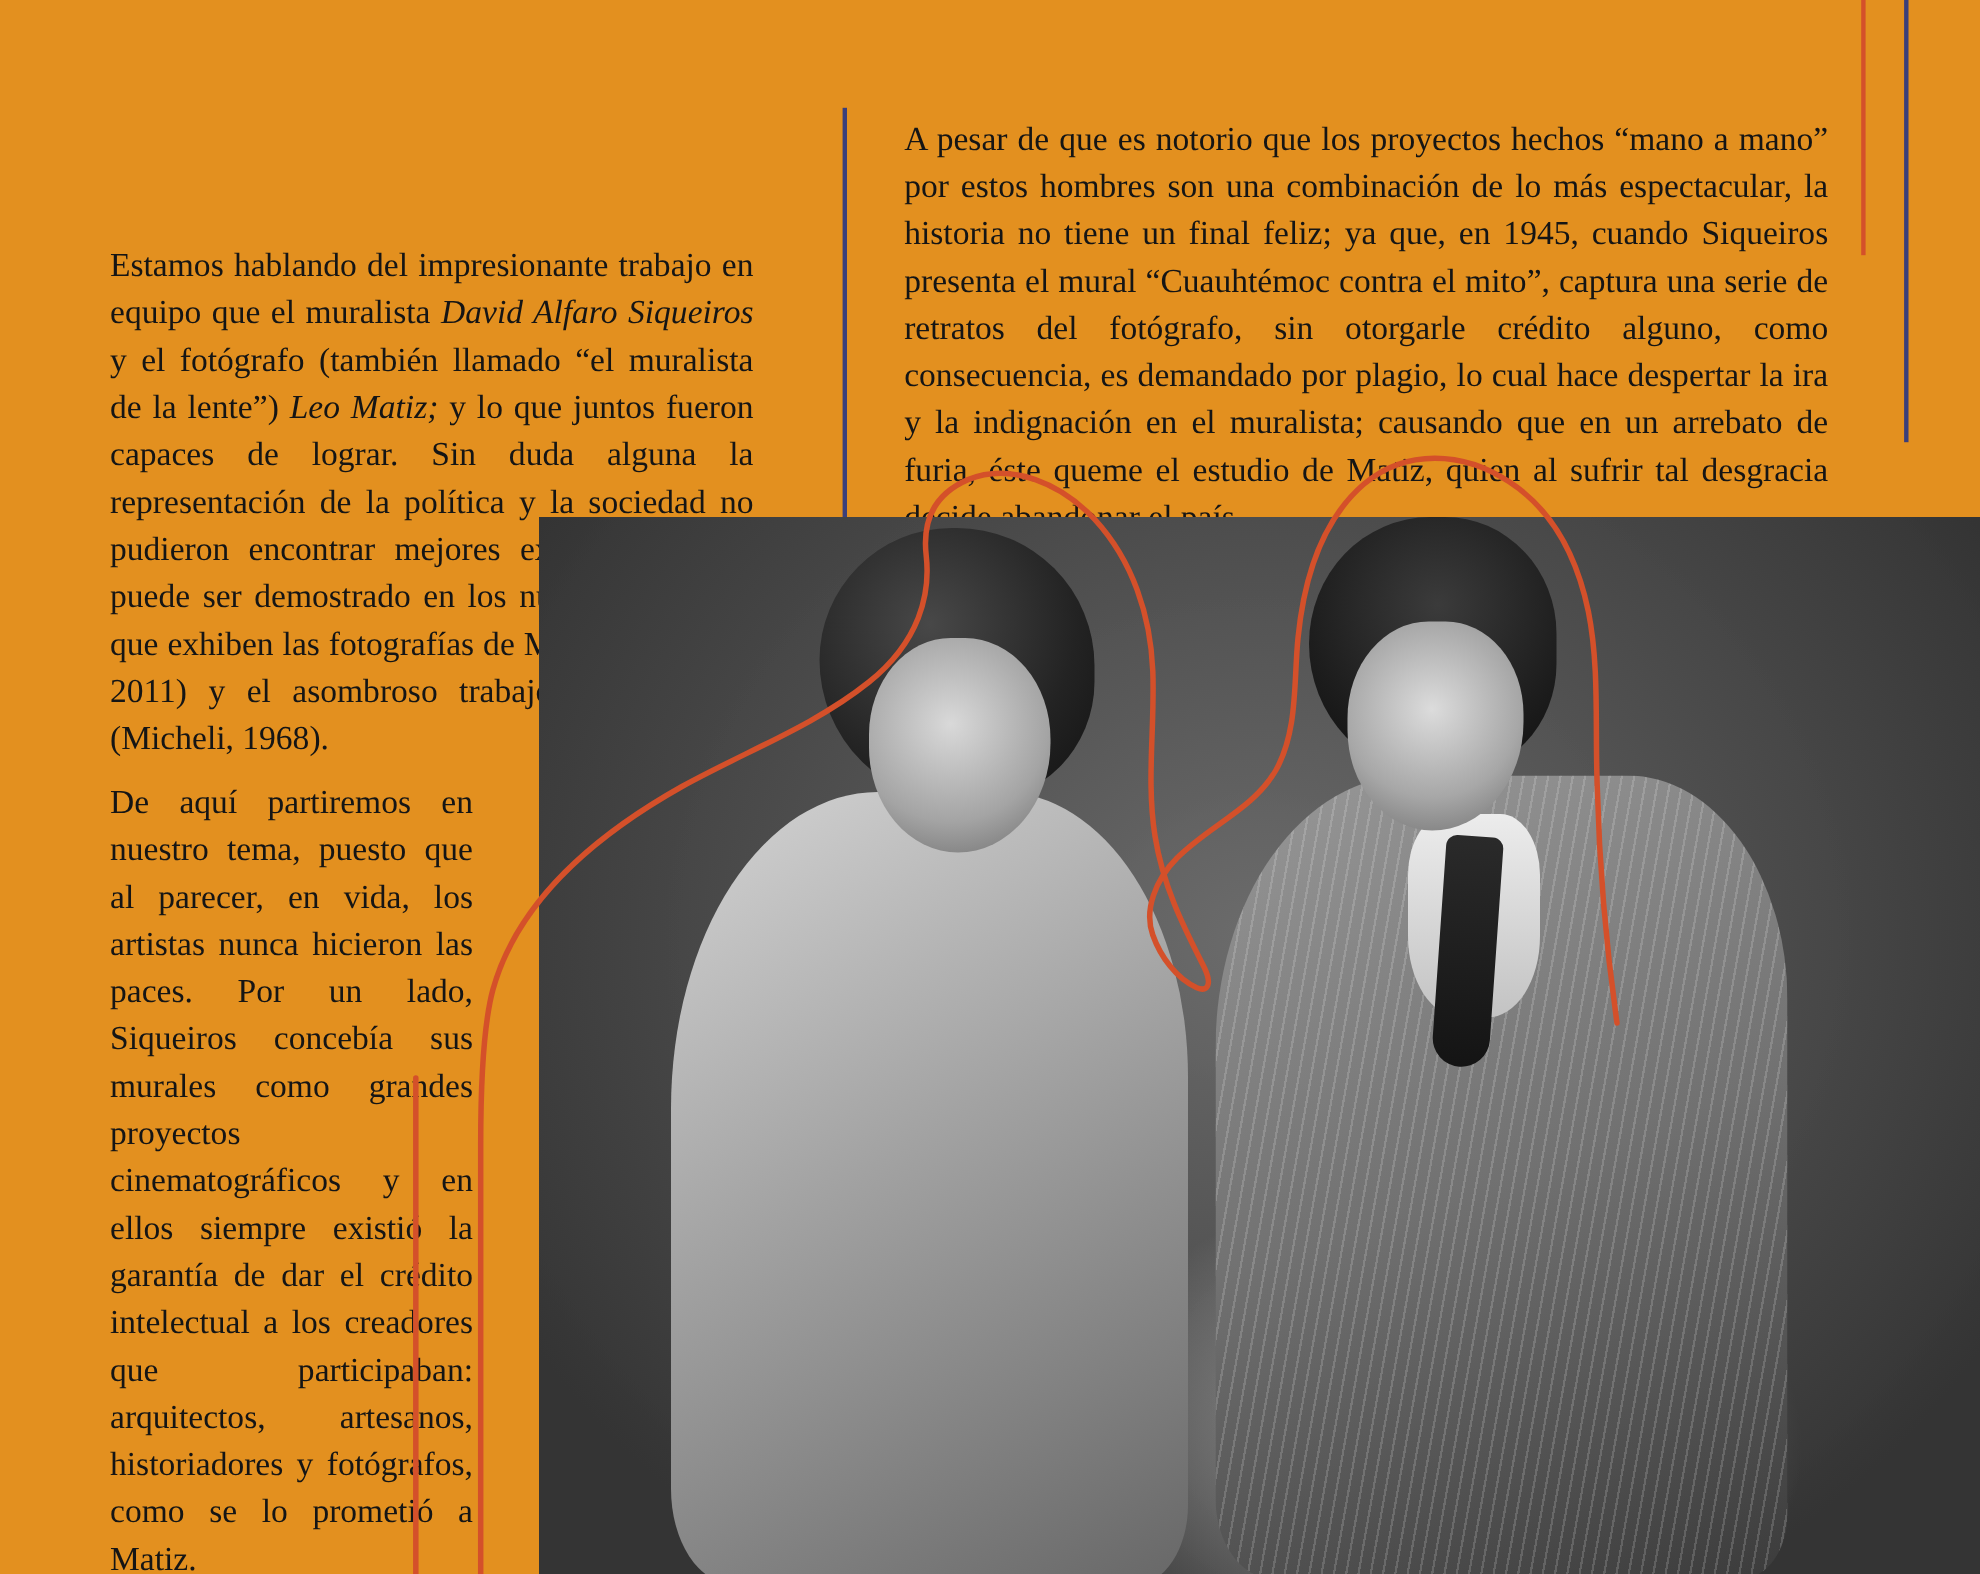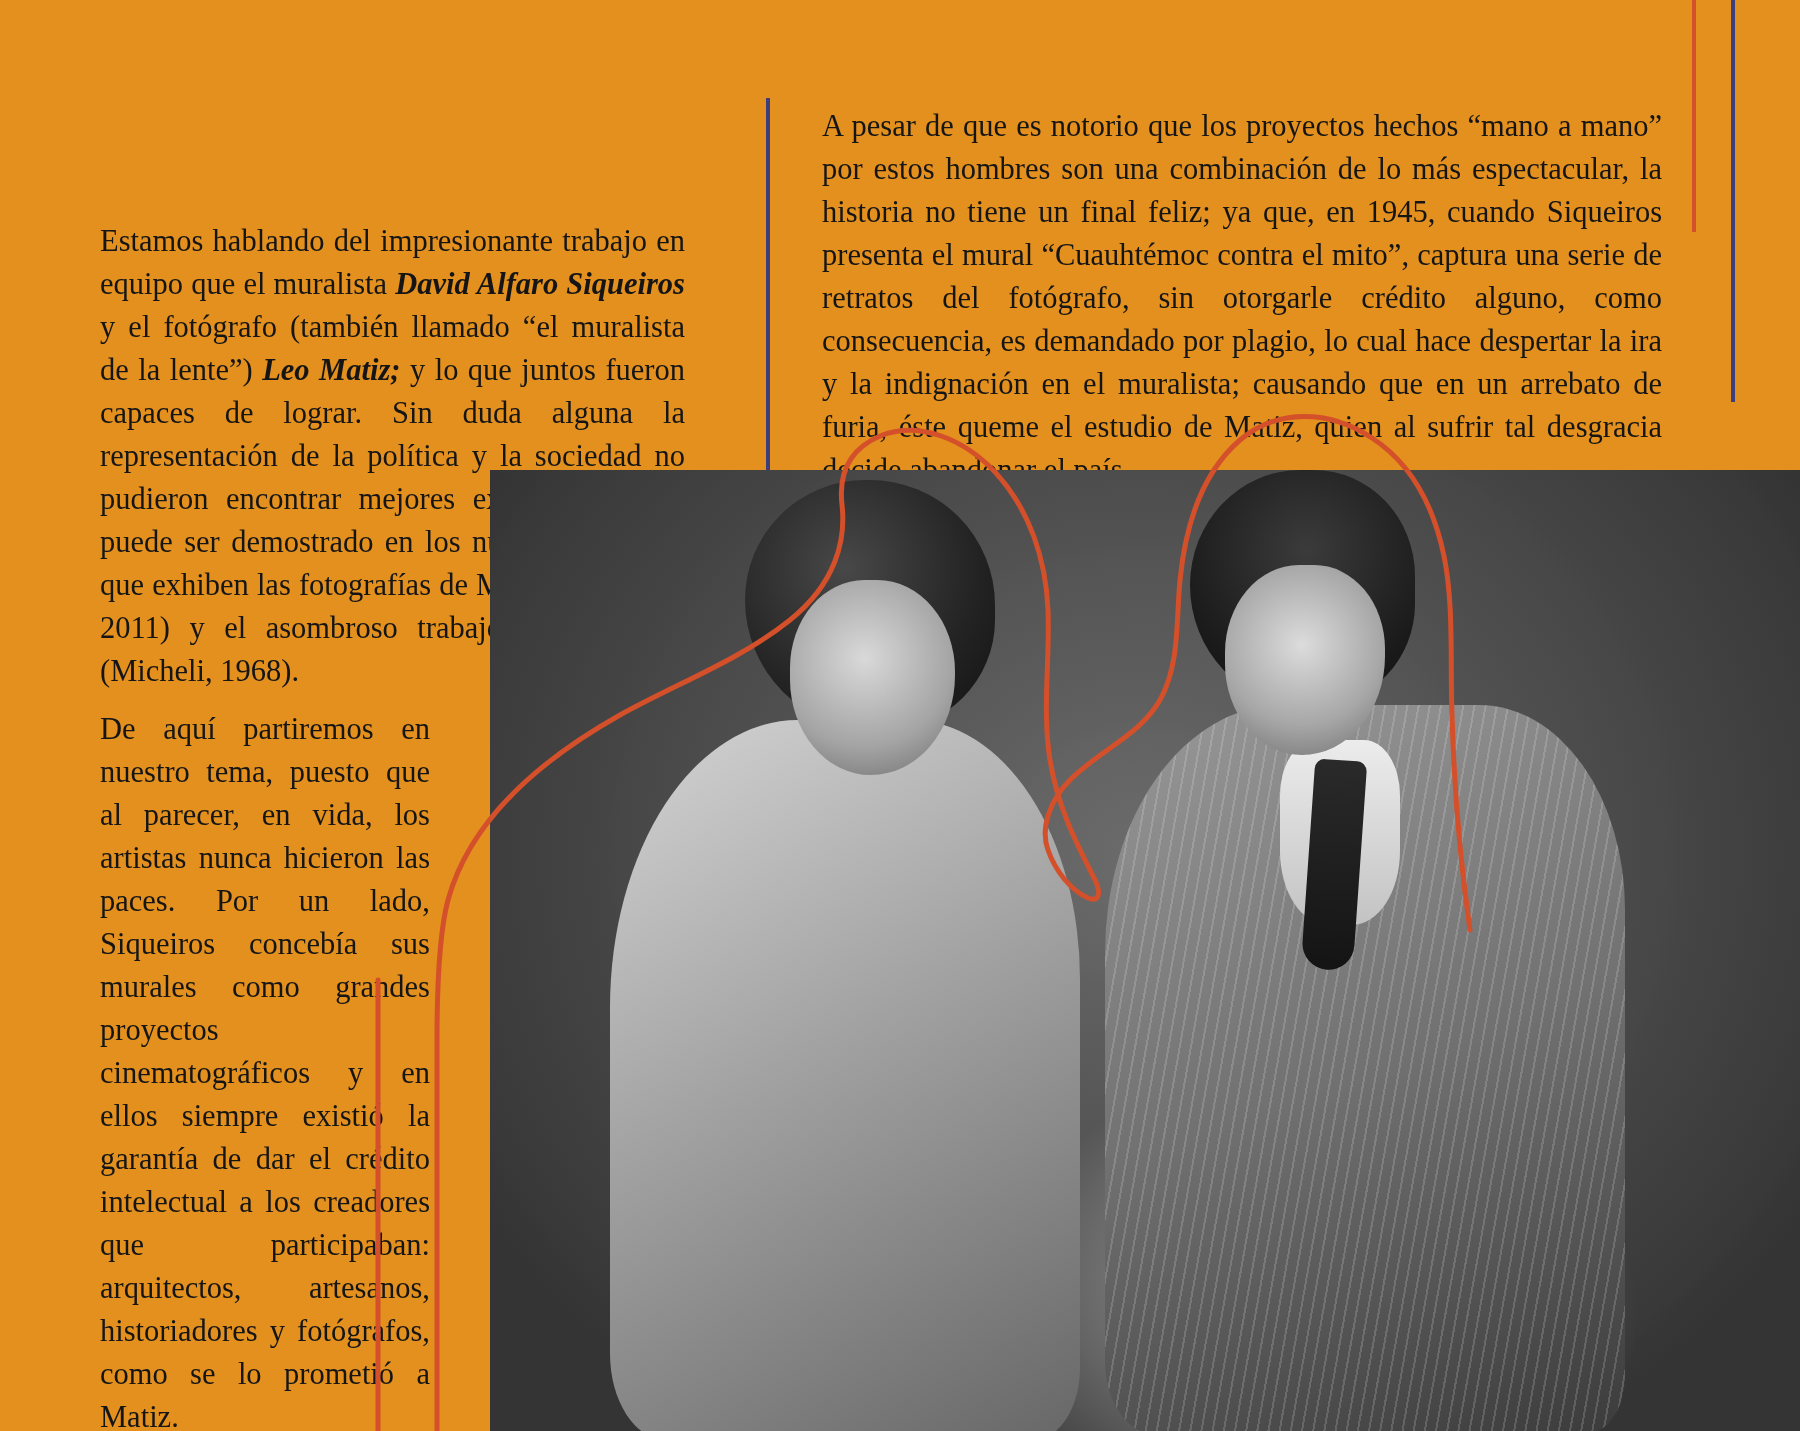--- a/index.html
+++ b/index.html
@@ -75,21 +75,21 @@
   }
   .col--right {
     left: 822px;
     top: 105px;
     width: 840px;
     font-size: 30.5px;
     line-height: 43px;
   }
 
   .bold-italic {
-    font-weight: bold;
+    font-weight: normal;
     font-style: italic;
   }
 
   
   .photo-wrap {
     position: absolute;
     left: 490px;
     top: 470px;
     width: 1310px;
     height: 961px;

